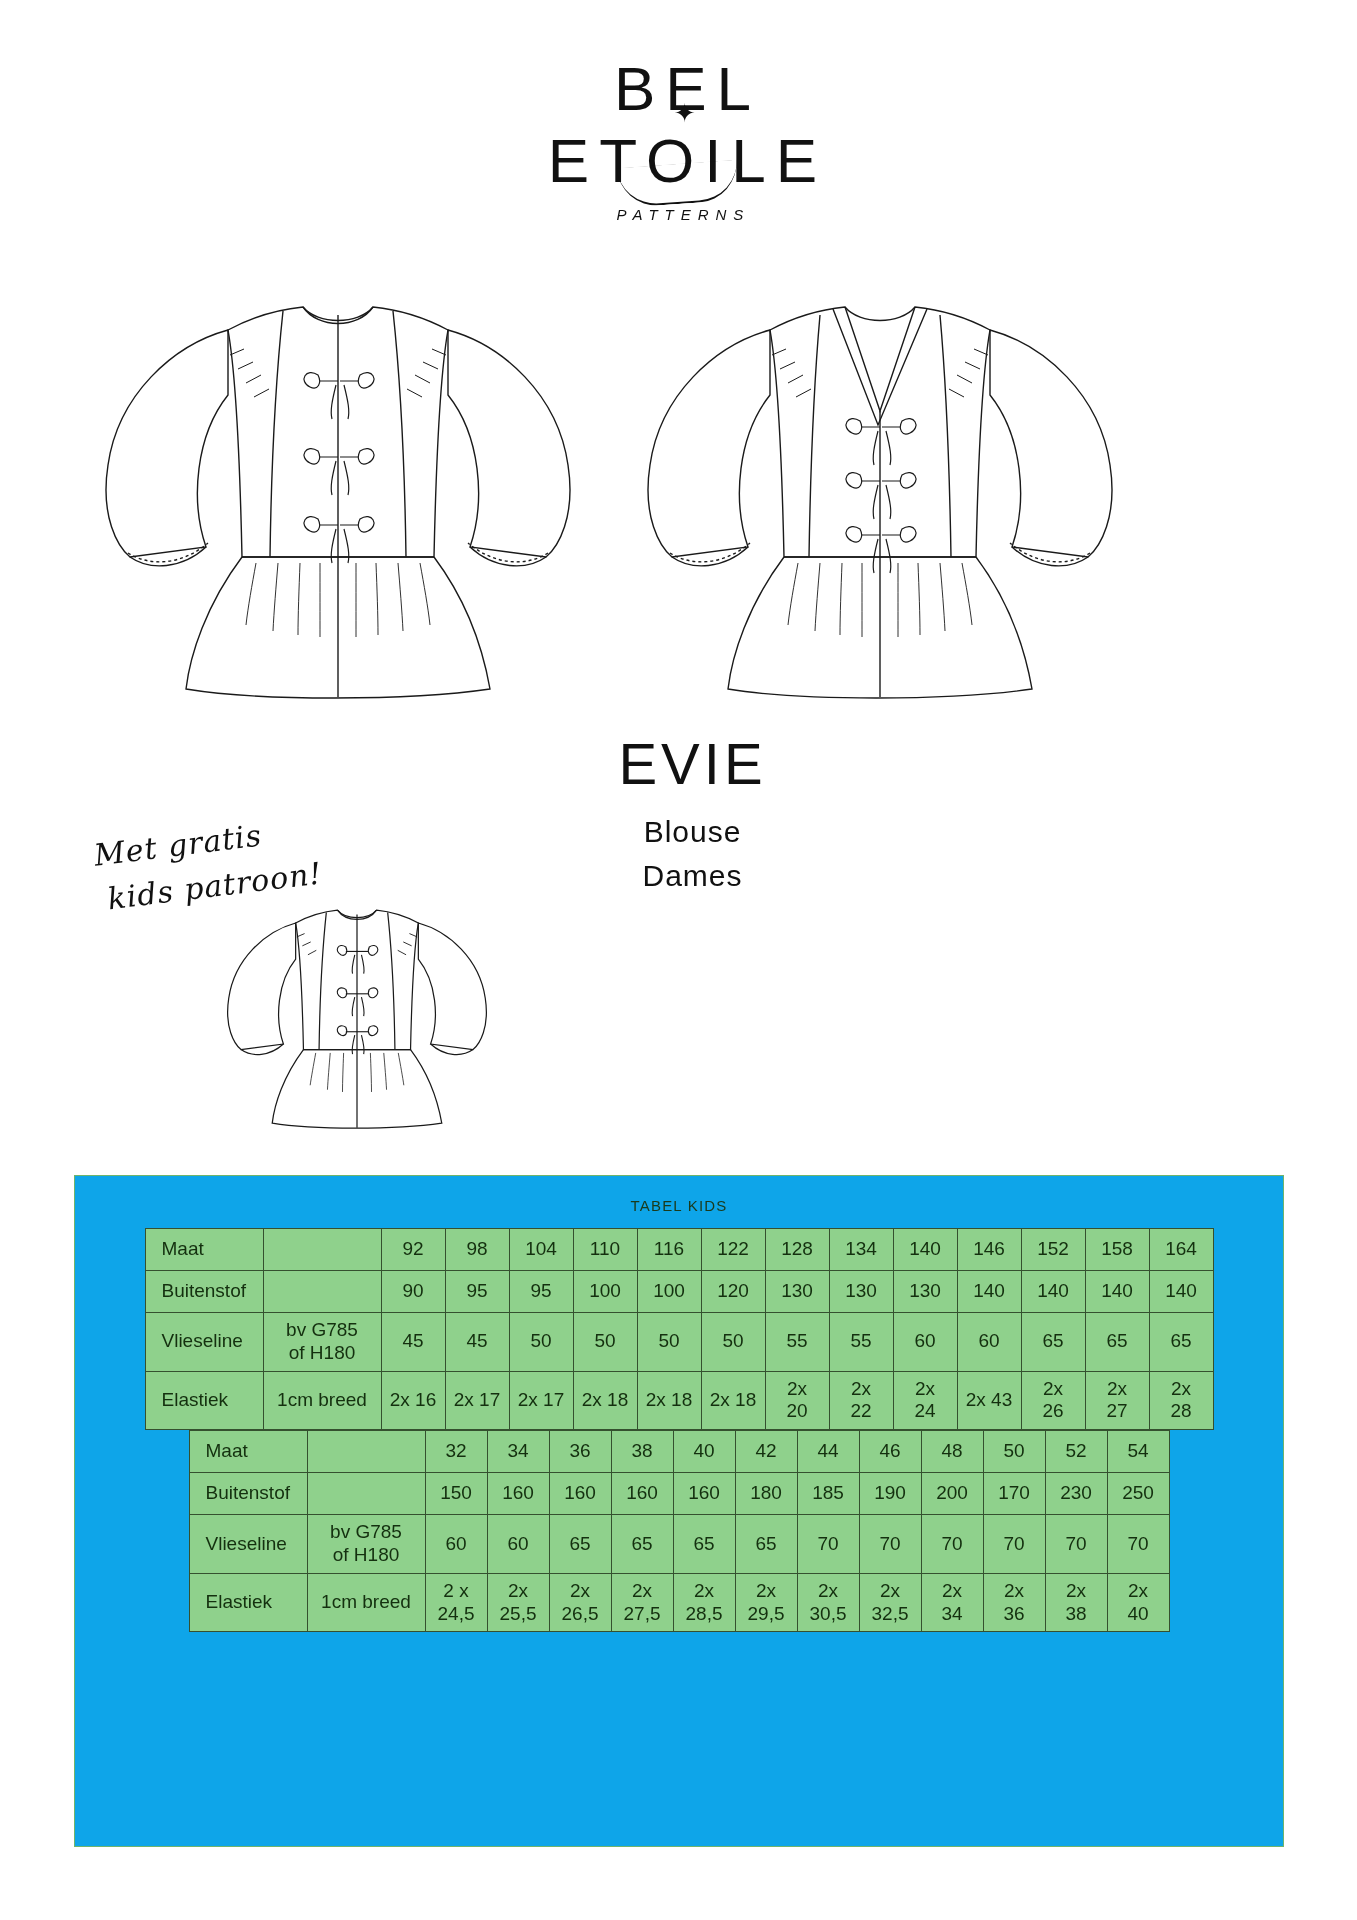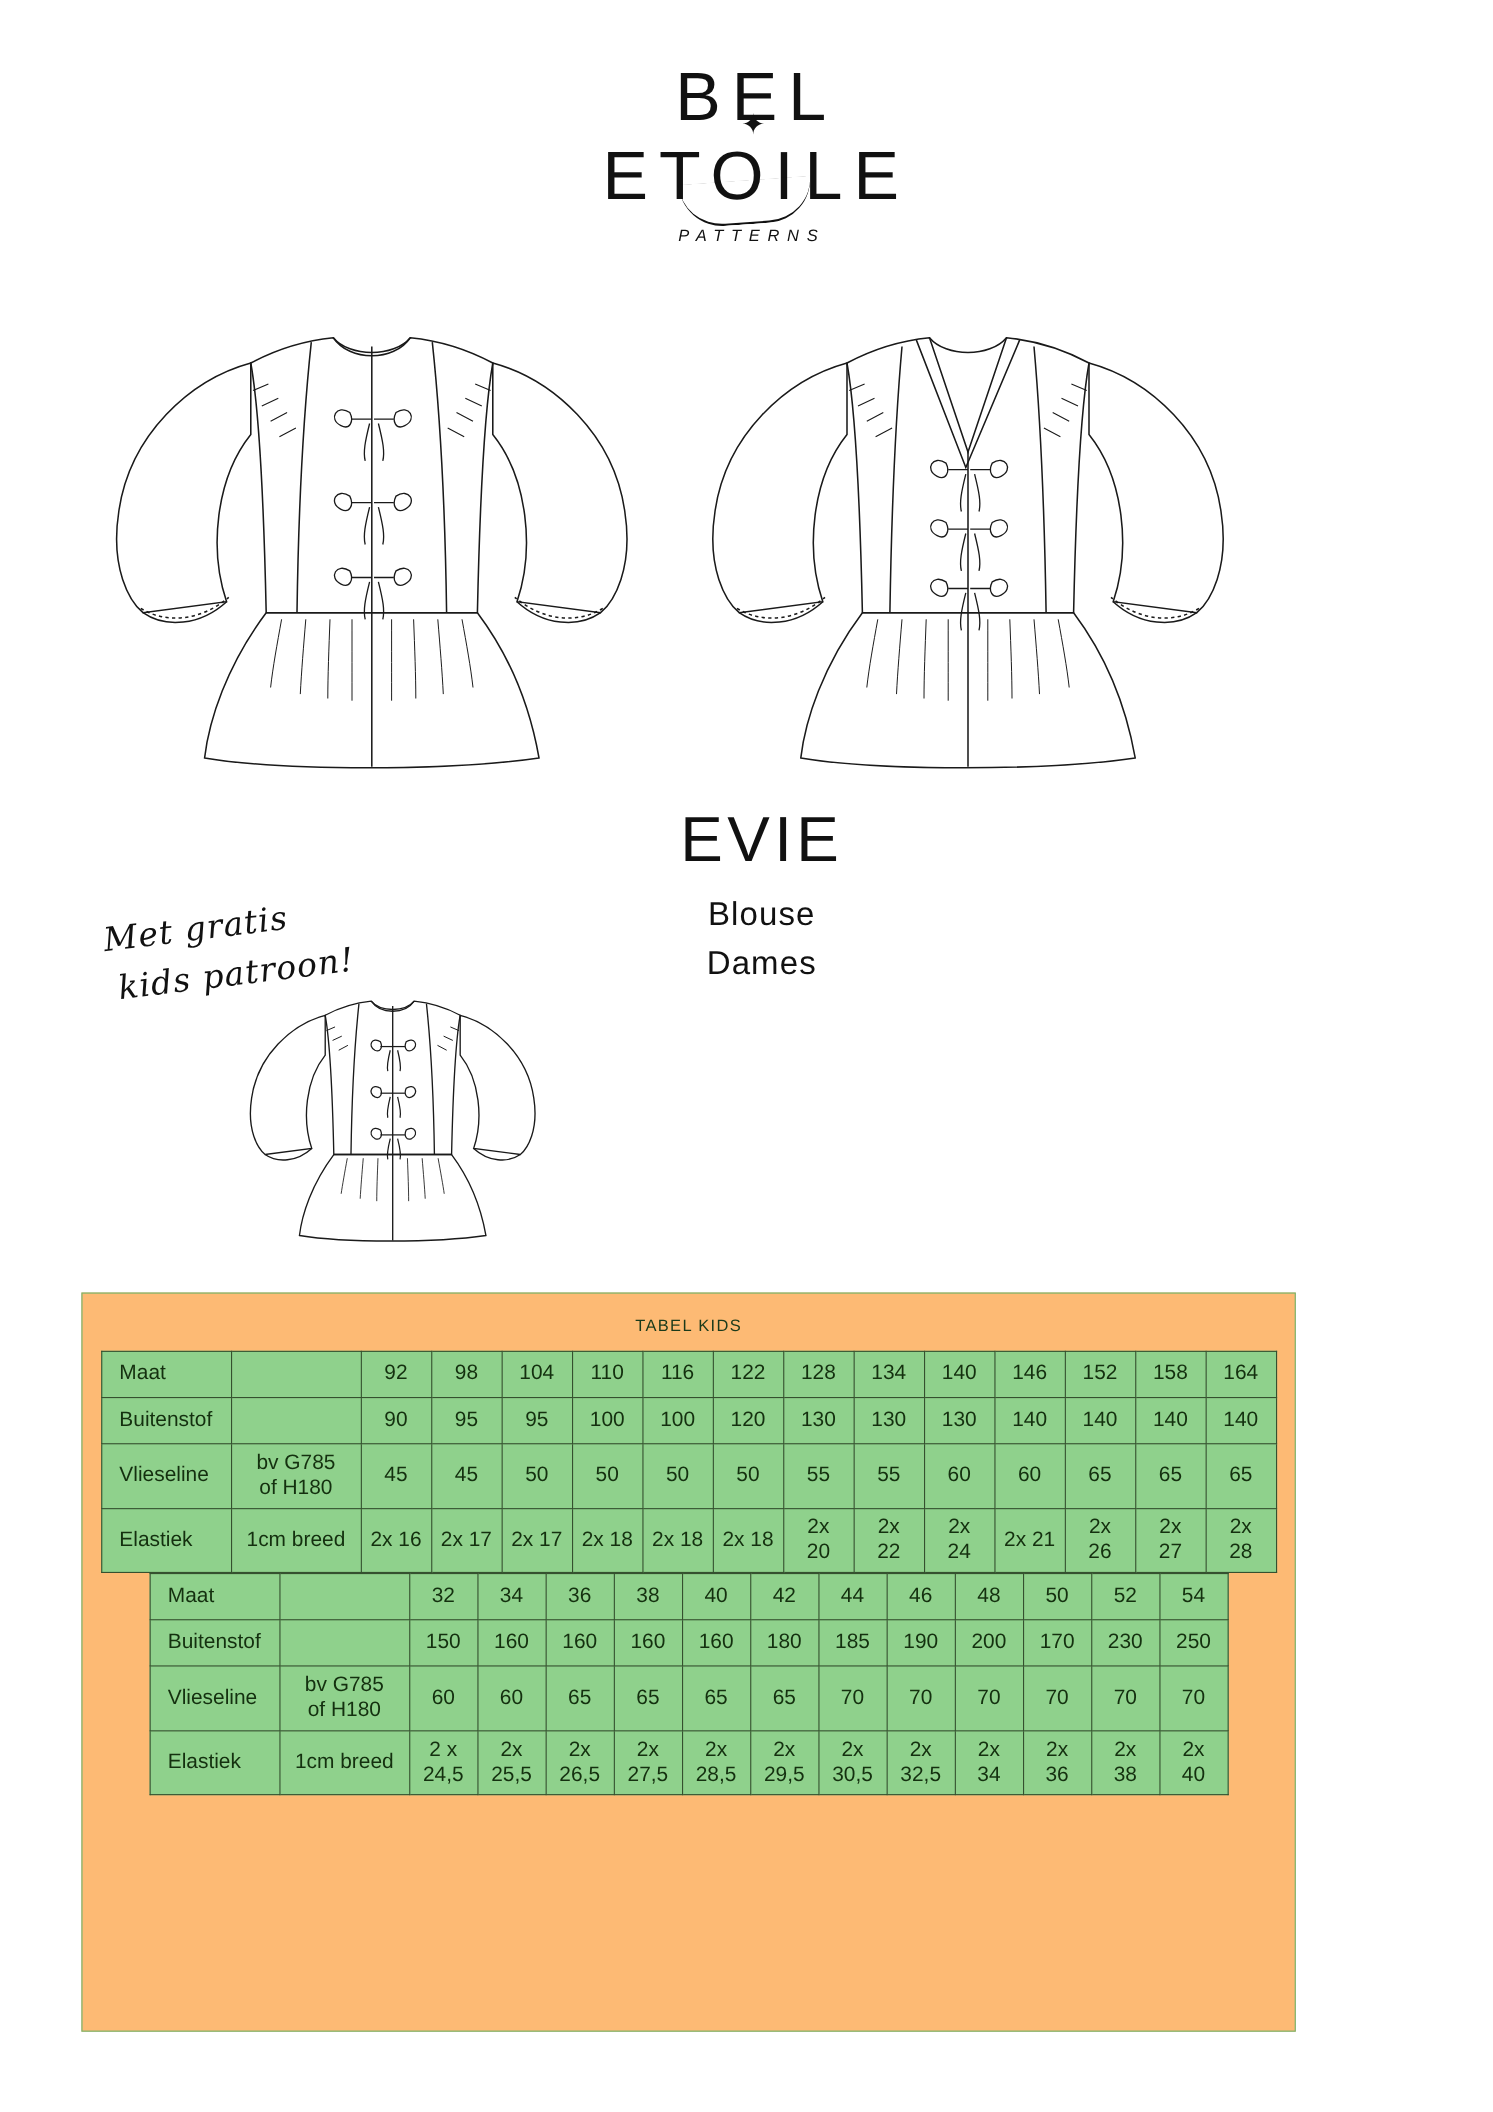--- a/index.html
+++ b/index.html
@@ -69,22 +69,22 @@
     line-height:1.5;
     color:#111;
     transform:rotate(-7deg);
     letter-spacing:1px;
   }
   .note .l2 { display:block; margin-left:8px; }
 
   
   .green-panel {
     position:absolute; left:74px; top:1175px;
-    width:1104px; height:672px;
-    background:#fdba74;
+    width:1210px; height:672px;
+    background:#0ea5e9;
     border:1px solid #6fb46c;
   }
   .tbl-caption {
     text-align:center;
     font-size:15px;
     letter-spacing:1.2px;
     color:#1b3a1a;
     margin-top:21px;
     margin-bottom:14px;
   }
@@ -370,21 +370,21 @@
             <td class="val">2x 17</td>
             <td class="val">2x 18</td>
             <td class="val">2x 18</td>
             <td class="val">2x 18</td>
             <td class="val">2x
 20</td>
             <td class="val">2x
 22</td>
             <td class="val">2x
 24</td>
-            <td class="val">2x 21</td>
+            <td class="val">2x 43</td>
             <td class="val">2x
 26</td>
             <td class="val">2x
 27</td>
             <td class="val">2x
 28</td>
           </tr>
         </tbody>
       </table>
     </div>

